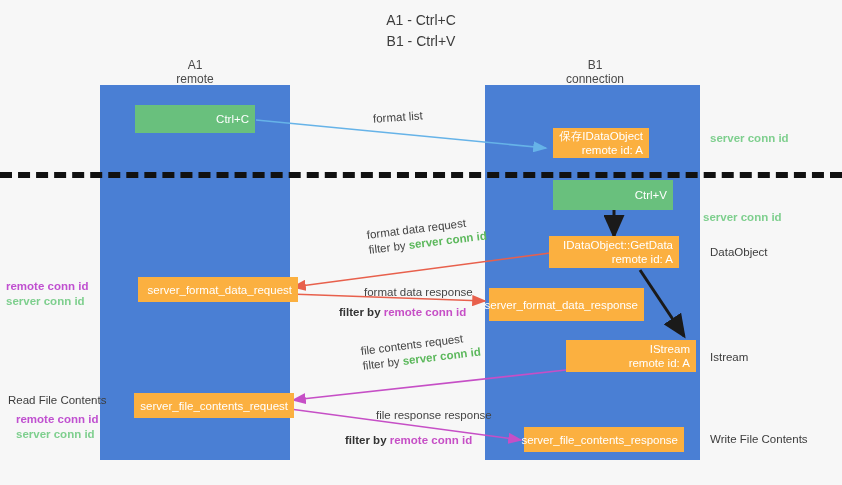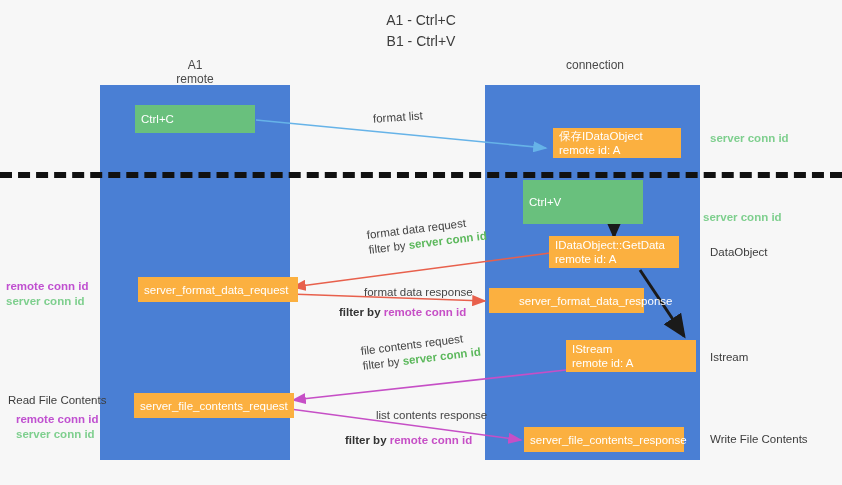--- a/index.html
+++ b/index.html
@@ -42,21 +42,21 @@
   .lane {
     position: absolute;
     background: #4a7fd4;
   }
   
   .node {
     position: absolute;
     box-sizing: border-box;
     display: flex;
     flex-direction: column;
-    align-items: flex-start;
+    align-items: flex-end;
     justify-content: center;
     color: #ffffff;
     font-size: 11.5px;
     line-height: 14px;
     text-align: center;
     padding: 2px 6px;
   }
   .node.green { background: #69c07d; }
   .node.orange { background: #fbb košik; }
   .node.orange { background: #fbb040; }
@@ -117,20 +117,21 @@
   <div class="title-block">
     <div>A1 - Ctrl+C</div>
     <div>B1 - Ctrl+V</div>
   </div>
 
   <div class="lane-header" style="left:135px; top:58px; width:120px;">
     <div>A1</div>
     <div>remote</div>
   </div>
   <div class="lane-header" style="left:535px; top:58px; width:120px;">
+    <div>B1</div>
     <div>connection</div>
   </div>
 
   <div class="lane" style="left:100px; top:85px; width:190px; height:375px;"></div>
   <div class="lane" style="left:485px; top:85px; width:215px; height:375px;"></div>
 
   <svg class="overlay" viewBox="0 0 842 485" xmlns="http://www.w3.org/2000/svg">
     <defs>
       <marker id="ah-blue" markerWidth="9" markerHeight="7" refX="8" refY="3.5" orient="auto">
         <polygon points="0 0, 9 3.5, 0 7" fill="#66b3e8"></polygon>
@@ -168,40 +169,40 @@
   </div>
 
   <div class="node orange" style="left:138px; top:277px; width:160px; height:25px;">
     <span>server_format_data_request</span>
   </div>
 
   <div class="node orange" style="left:134px; top:393px; width:160px; height:25px;">
     <span>server_file_contents_request</span>
   </div>
 
-  <div class="node orange" style="left:553px; top:128px; width:128px; height:30px;">
+  <div class="node orange" style="left:553px; top:128px; width:96px; height:30px;">
     <span>保存IDataObject</span>
     <span class="l2">remote id: A</span>
   </div>
 
-  <div class="node green" style="left:523px; top:180px; width:120px; height:44px;">
+  <div class="node green" style="left:553px; top:180px; width:120px; height:30px;">
     <span>Ctrl+V</span>
   </div>
 
   <div class="node orange" style="left:549px; top:236px; width:130px; height:32px;">
     <span>IDataObject::GetData</span>
     <span class="l2">remote id: A</span>
   </div>
 
   <div class="node orange" style="left:566px; top:340px; width:130px; height:32px;">
     <span>IStream</span>
     <span class="l2">remote id: A</span>
   </div>
 
-  <div class="node orange" style="left:489px; top:288px; width:155px; height:25px;padding-left:30px;">
+  <div class="node orange" style="left:489px; top:288px; width:155px; height:33px;padding-left:30px;">
     <span>server_format_data_response</span>
   </div>
 
   <div class="node orange" style="left:524px; top:427px; width:160px; height:25px;">
     <span>server_file_contents_response</span>
   </div>
 
   <div class="edge-label" style="left:373px; top:110px; transform:rotate(-4deg);">
     <span>format list</span>
   </div>
@@ -221,21 +222,21 @@
   </div>
 
   <div class="edge-label" style="left:360px; top:344px; transform:rotate(-7deg); transform-origin:left top;">
     <div>file contents request</div>
     <div>
       <span>filter by </span><span class="g">server conn id</span>
     </div>
   </div>
 
   <div class="edge-label" style="left:376px; top:408px;">
-    <div>list contents response</div>
+    <div>file response response</div>
   </div>
   <div class="edge-label" style="left:345px; top:433px;">
     <span style="font-weight:bold;color:#333;">filter by </span><span class="m">remote conn id</span>
   </div>
 
   <div class="right-label green" style="left:710px; top:131px;">server conn id</div>
 
   <div class="right-label green" style="left:703px; top:210px;">server conn id</div>
 
   <div class="right-label" style="left:710px; top:245px;">DataObject</div>

